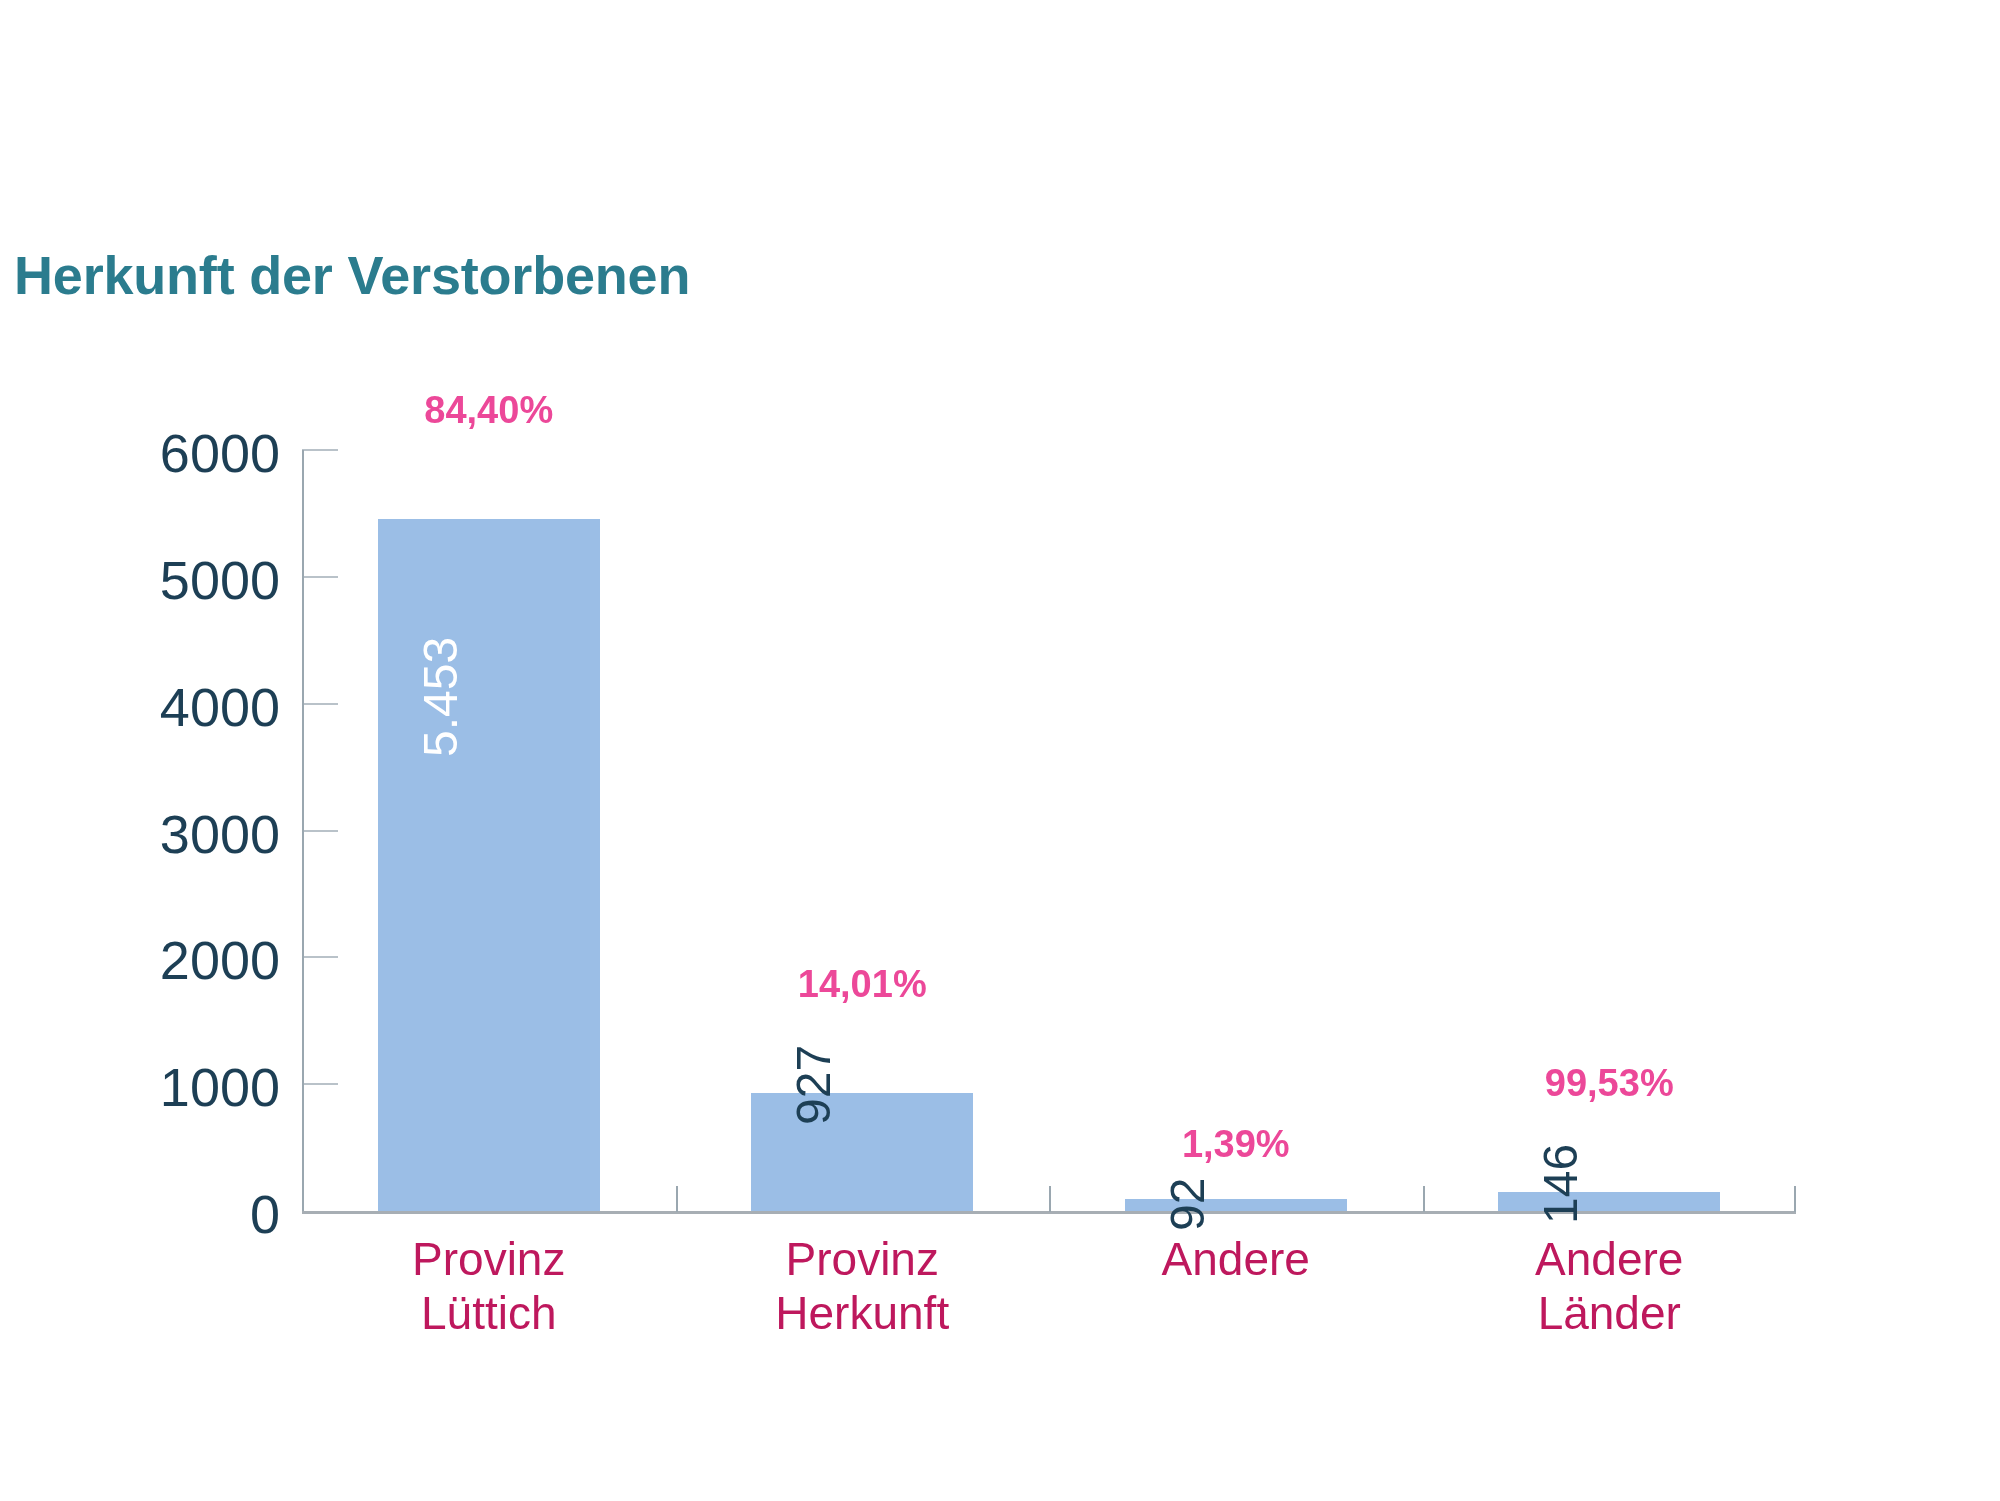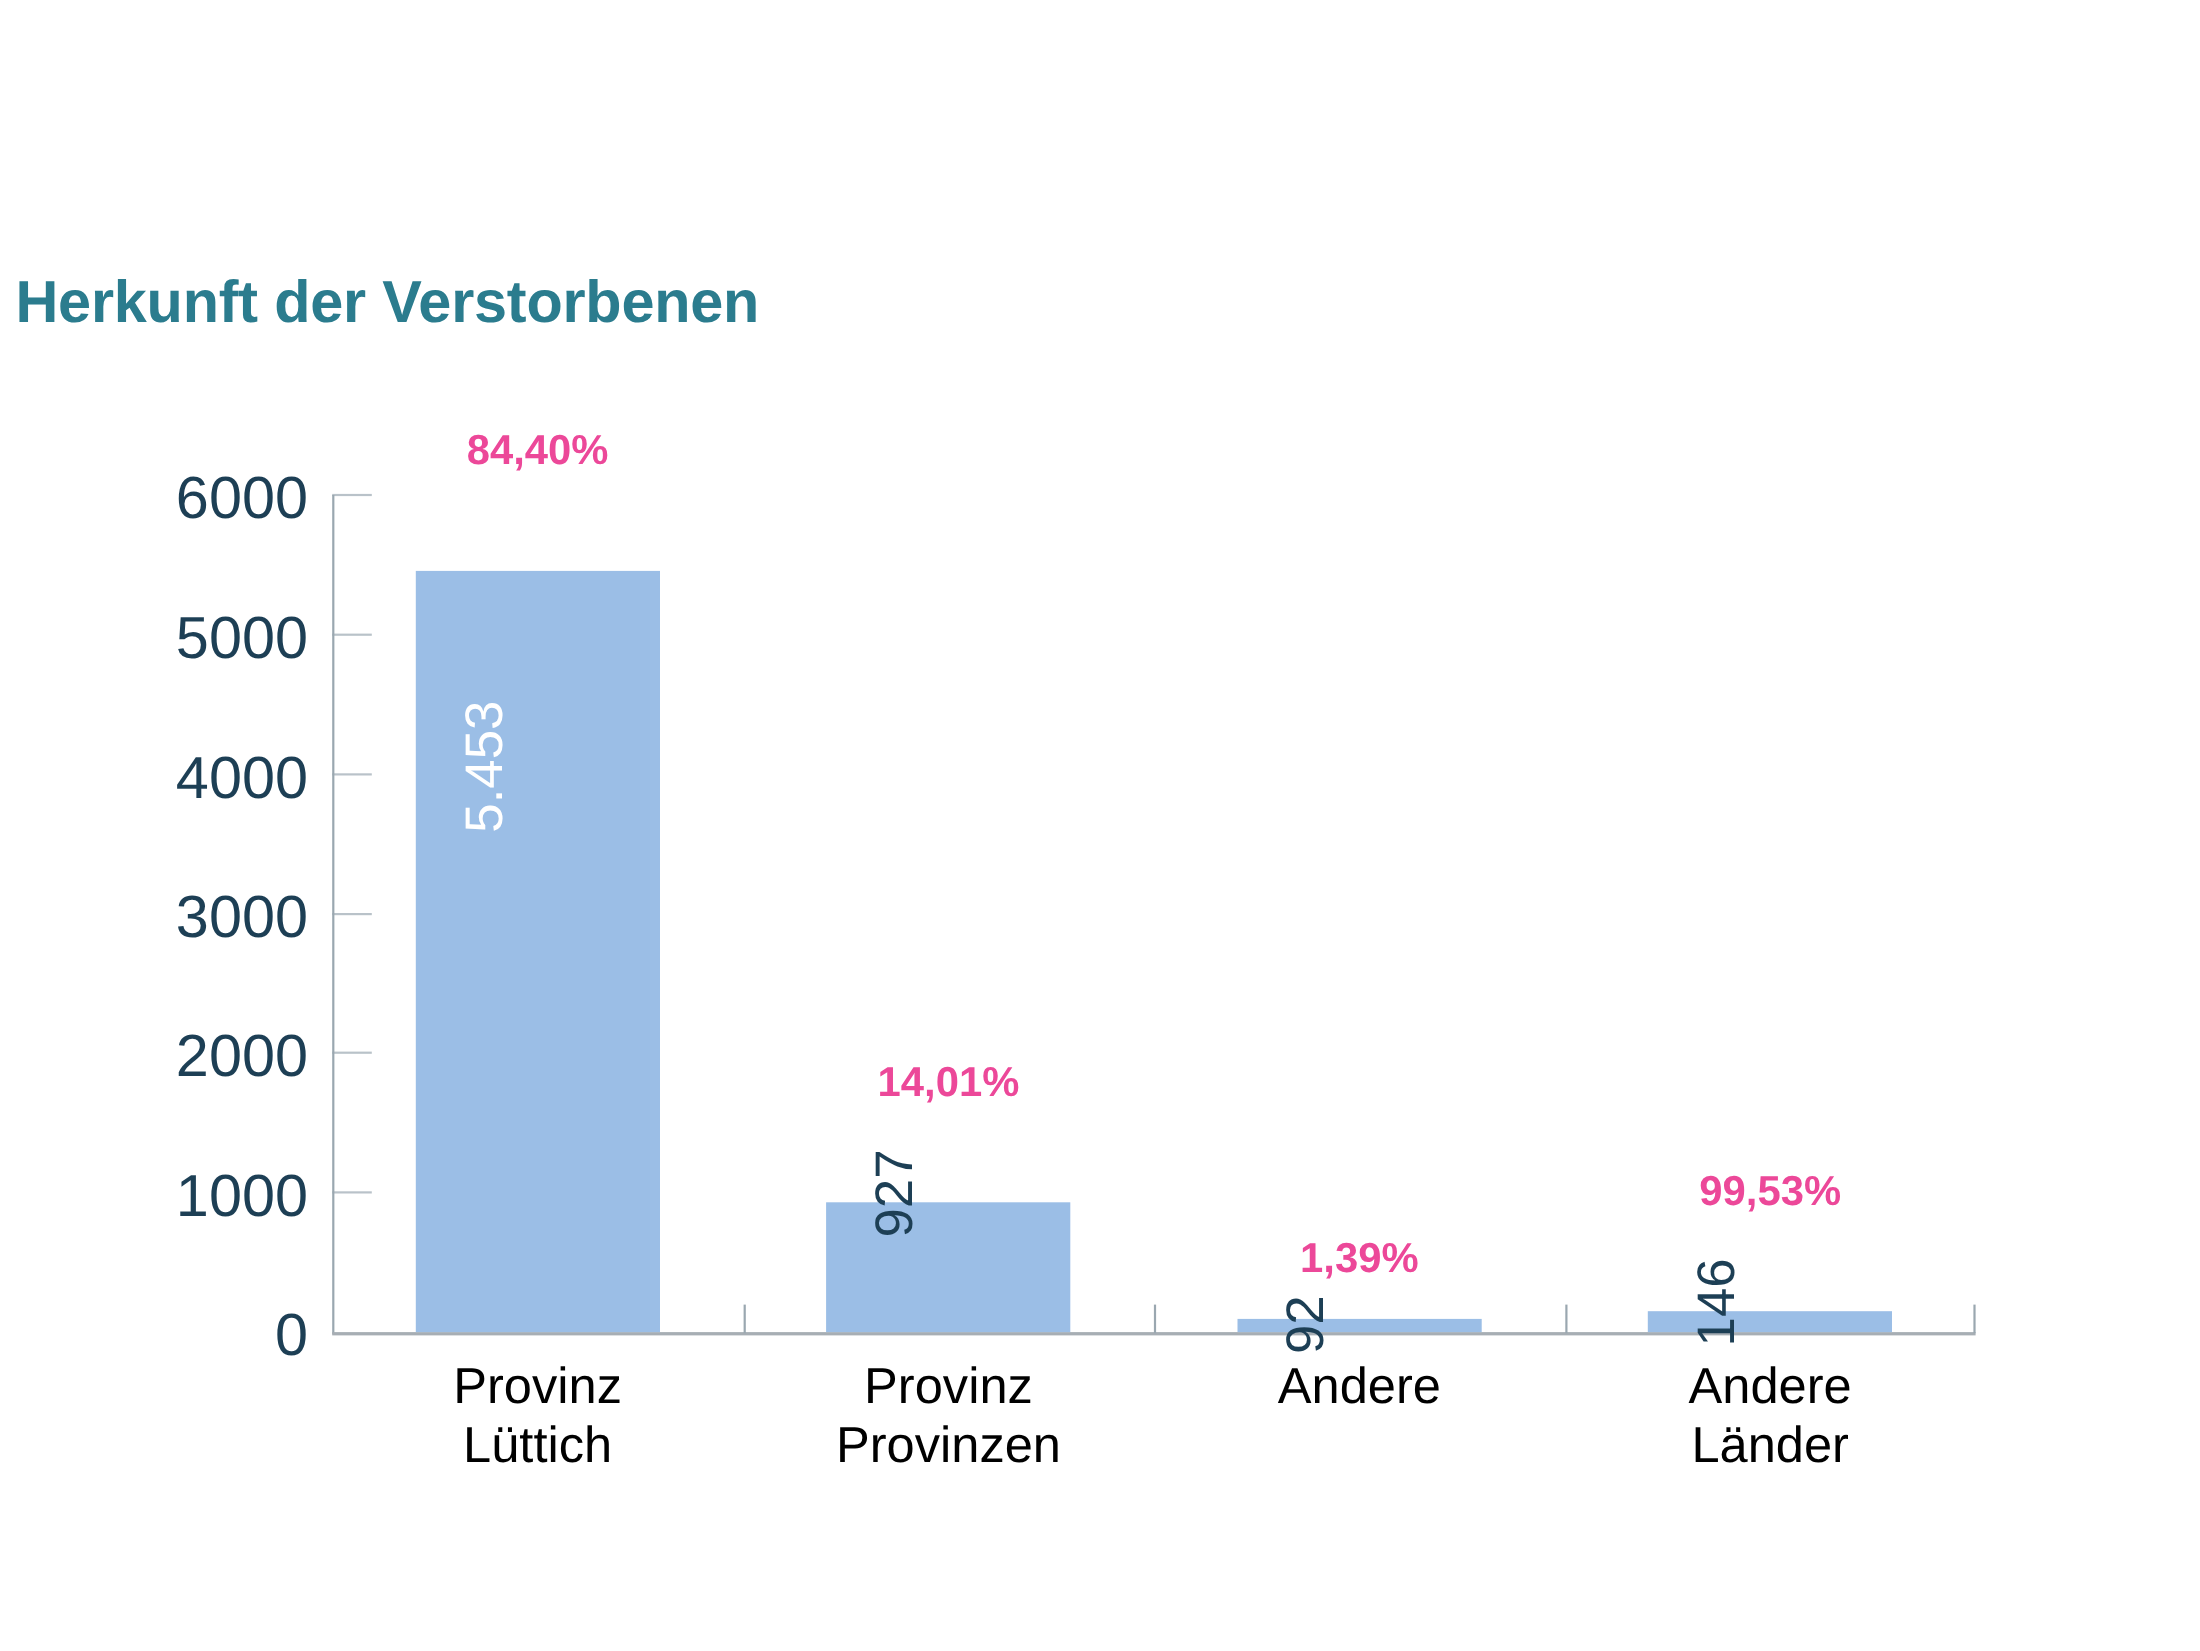--- a/index.html
+++ b/index.html
@@ -129,21 +129,21 @@
     transform: rotate(-90deg);
   }
   .val-label.inside {
     color: #ffffff;
   }
 
   
   .cat-label {
     position: absolute;
     font-size: 46px;
-    color: #000000;
+    color: #be185d;
     text-align: center;
     line-height: 1.18;
     top: 1232px;
   }
   .cat-label .l1,
   .cat-label .l2 {
     display: block;
   }
 </style>
 </head>
@@ -200,21 +200,21 @@
       <div class="val-label" style="left: 1585.25px; top: 1176.48px;">146</div>
     </div>
 
   <div id="cat-layer">
       <div class="cat-label" style="width: 373.5px; left: 302px;">
         <span class="l1">Provinz</span>
         <span class="l2">Lüttich</span>
       </div>
       <div class="cat-label" style="width: 373.5px; left: 675.5px;">
         <span class="l1">Provinz</span>
-        <span class="l2">Provinzen</span>
+        <span class="l2">Herkunft</span>
       </div>
       <div class="cat-label" style="width: 373.5px; left: 1049px;">
         <span class="l1">Andere</span>
       </div>
       <div class="cat-label" style="width: 373.5px; left: 1422.5px;">
         <span class="l1">Andere</span>
         <span class="l2">Länder</span>
       </div>
     </div>
 

